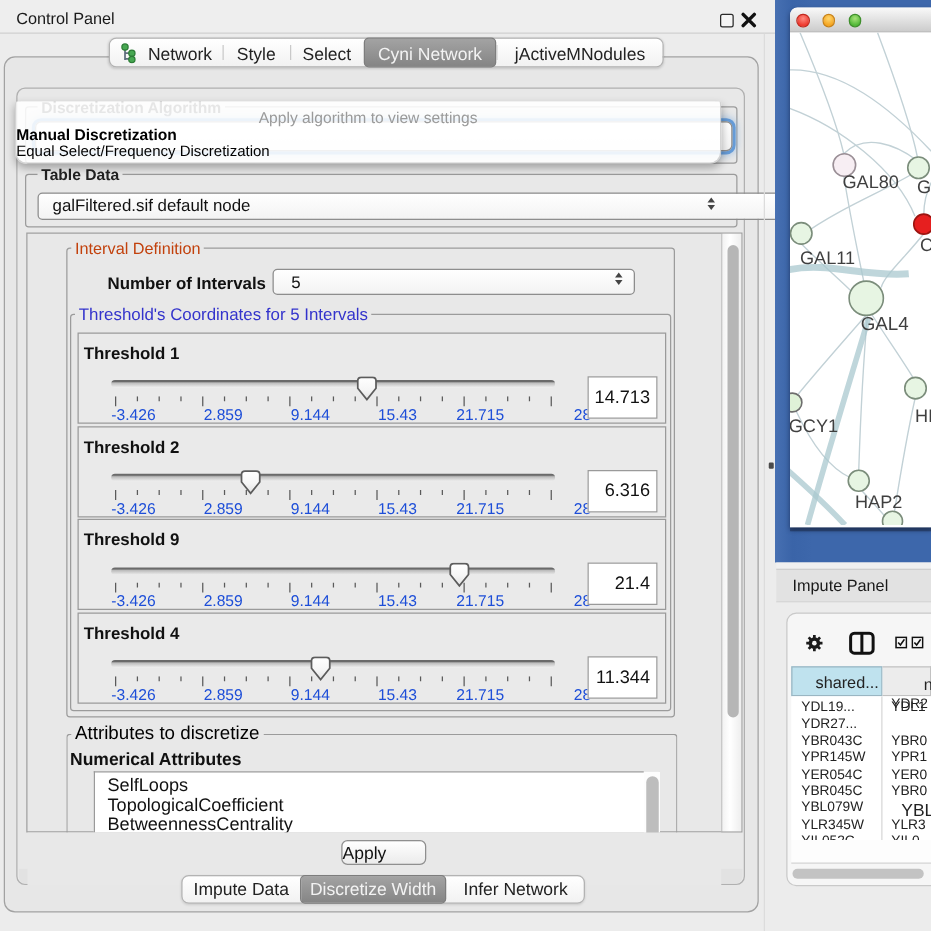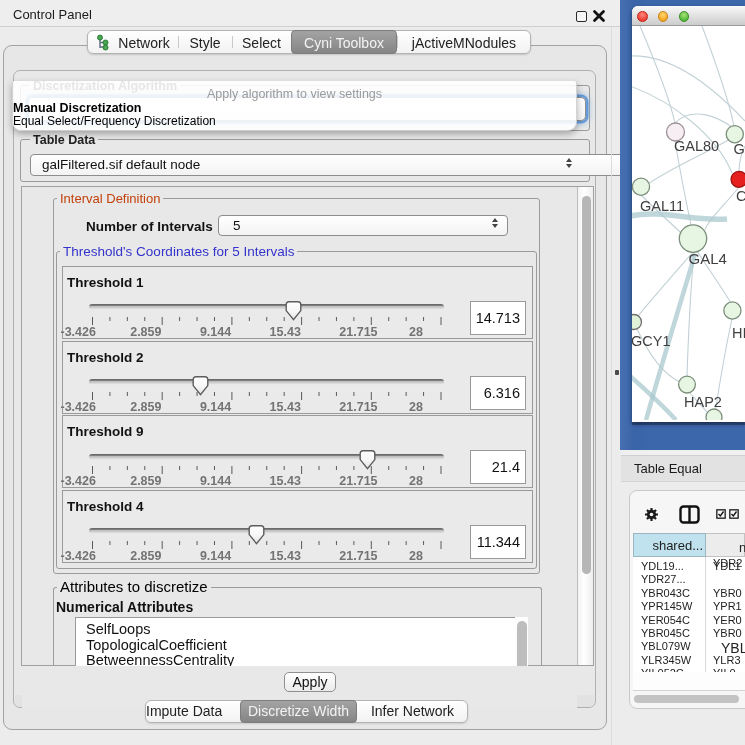--- a/index.html
+++ b/index.html
@@ -7,21 +7,21 @@
 .abs{position:absolute}
 .grp{position:absolute;border:1px solid #9b9b9b;border-radius:3px}
 .gtitle{position:absolute;background:#e8e8e8;padding:0 3px;font-size:13px;line-height:14px;white-space:nowrap}
 .combo{position:absolute;background:linear-gradient(#ffffff,#f3f3f3);border:1px solid #8d8d8d;border-radius:4px;font-size:13.5px;color:#111}
 .arrows{position:absolute;width:7px}
 .arrows .up{width:0;height:0;border-left:3.5px solid transparent;border-right:3.5px solid transparent;border-bottom:4px solid #444;margin-bottom:2px}
 .arrows .dn{width:0;height:0;border-left:3.5px solid transparent;border-right:3.5px solid transparent;border-top:4px solid #444}
 .tbox{position:absolute;border:1px solid #9a9a9a;background:#eaeaea}
 .track{position:absolute;height:6px;border-radius:3px;background:linear-gradient(180deg,#6a6a6a 0%,#6a6a6a 20%,#bdbdbd 40%,#d6d6d6 70%,#efefef 100%)}
 .vbox{position:absolute;width:56px;height:33px;background:#fff;border:1px solid #9a9a9a;font-size:14.5px;color:#111;text-align:right;padding-right:5px;line-height:31px}
-.ticklabel{position:absolute;width:64px;text-align:left;font-size:12.5px;font-weight:bold;color:#737373}
+.ticklabel{position:absolute;width:64px;text-align:right;font-size:12.5px;font-weight:normal;color:#1d4ed8}
 .btitle{position:absolute;font-weight:bold;font-size:13px;color:#111}
 </style></head><body>
 
 <div class="abs" style="left:0;top:0;width:620px;height:27px;background:#eeeeee;border-bottom:1px solid #d0d0d0"></div>
 <div class="abs" style="left:13px;top:7px;font-size:13px;color:#1a1a1a">Control Panel</div>
 <div class="abs" style="left:576px;top:11px;width:11px;height:11px;border:1.7px solid #2a2a2a;border-radius:2px;background:#f5f5f5"></div>
 <svg class="abs" style="left:592px;top:9px" width="14" height="14" viewBox="0 0 14 14">
     <path d="M2.5 2.5 L11.5 11.5 M11.5 2.5 L2.5 11.5" stroke="#111" stroke-width="2.8" stroke-linecap="round"></path>
   </svg>
 <div class="abs" style="left:3px;top:45px;width:604px;height:685px;background:#e7e7e7;border:1px solid #a2a2a2;border-radius:9px"></div>
@@ -34,21 +34,21 @@
 <div class="abs" style="left:397px;top:36px;width:1px;height:12px;background:#c9c9c9"></div>
 <svg class="abs" style="left:95px;top:34px" width="14" height="17" viewBox="0 0 14 17">
 <path d="M5 4 V14 M5 8.5 H10 M5 13 H10" stroke="#5f6e7e" stroke-width="1.4" fill="none"></path>
 <circle cx="5" cy="3.6" r="2.5" fill="#47a852" stroke="#2c7c36" stroke-width="1"></circle>
 <circle cx="10.5" cy="8.5" r="2.5" fill="#47a852" stroke="#2c7c36" stroke-width="1"></circle>
 <circle cx="10.5" cy="13.5" r="2.5" fill="#47a852" stroke="#2c7c36" stroke-width="1"></circle>
   </svg>
 <div class="abs" style="left:110px;top:36px;width:68px;text-align:center;font-size:14px;font-weight:normal;color:#222;line-height:14px">Network</div>
 <div class="abs" style="left:178px;top:36px;width:54px;text-align:center;font-size:14px;font-weight:normal;color:#222;line-height:14px">Style</div>
 <div class="abs" style="left:232px;top:36px;width:59px;text-align:center;font-size:14px;font-weight:normal;color:#222;line-height:14px">Select</div>
-<div class="abs" style="left:291px;top:36px;width:106px;text-align:center;font-size:14px;font-weight:normal;color:#f3f3f3;line-height:14px">Cyni Toolbox</div>
+<div class="abs" style="left:291px;top:36px;width:106px;text-align:center;font-size:14px;font-weight:normal;color:#f3f3f3;line-height:14px">Cyni Network</div>
 <div class="abs" style="left:397px;top:36px;width:134px;text-align:center;font-size:14px;font-weight:normal;color:#222;line-height:14px">jActiveMNodules</div>
 <div class="grp" style="left:20px;top:85px;width:570px;height:46px"></div>
 <div class="gtitle btitle" style="left:30px;top:79px;font-size:12.5px;color:#333">Discretization Algorithm</div>
 <div class="combo" style="left:28px;top:97px;width:558px;height:24px;border-radius:5px;box-shadow:0 0 0 2.5px rgba(96,152,214,.95), 0 0 5px 4px rgba(120,170,225,.45)"></div>
 <div class="grp" style="left:20px;top:139px;width:570px;height:43px"></div>
 <div class="gtitle btitle" style="left:30px;top:133px;font-size:12.5px;color:#222">Table Data</div>
 <div class="combo" style="left:30px;top:154px;width:664px;height:22px;line-height:20px;padding-left:11px">galFiltered.sif default node</div>
 <div class="arrows" style="left:566px;top:158px">
     <div class="up"></div>
     <div class="dn"></div>
@@ -241,24 +241,24 @@
 <div class="vbox" style="left:470px;top:524.5px;height:34px;line-height:32px">11.344</div>
 <div class="grp" style="left:53px;top:587px;width:489px;height:83px;border-bottom:none;border-bottom-left-radius:0;border-bottom-right-radius:0"></div>
 <div class="gtitle" style="left:57px;top:580px;color:#000000;font-size:15px">Attributes to discretize</div>
 <div class="btitle" style="left:56px;top:599px;font-size:14px">Numerical Attributes</div>
 <div class="abs" style="left:75px;top:617px;width:453px;height:49px;background:#fff;border:1px solid #9a9a9a;border-bottom:none;overflow:hidden">
     <div style="padding:4px 0 0 10px;font-size:14.5px;line-height:15.5px;color:#111">SelfLoops<br>TopologicalCoefficient<br>BetweennessCentrality</div>
   </div>
 <div class="abs" style="left:515px;top:617px;width:13px;height:49px;background:#fdfdfd"></div>
 <div class="abs" style="left:517px;top:621px;width:10px;height:60px;background:#bdbdbd;border-radius:5px"></div>
 <div class="abs" style="left:22px;top:666px;width:555px;height:42px;background:#e8e8e8"></div>
-<div class="abs" style="left:284px;top:672px;width:52px;height:20px;background:linear-gradient(#ffffff,#ebebeb);border:1px solid #8f8f8f;border-radius:5px;text-align:center;font-size:14px;line-height:19px;color:#111">Apply</div>
+<div class="abs" style="left:273px;top:672px;width:68px;height:20px;background:linear-gradient(#ffffff,#ebebeb);border:1px solid #8f8f8f;border-radius:5px;font-size:14px;line-height:19px;color:#111">Apply</div>
 <div class="abs" style="left:145px;top:700px;width:323px;height:23px;background:linear-gradient(#ffffff,#f2f2f2);border:1px solid #b3b3b3;border-radius:6px;box-shadow:0 1px 2px rgba(0,0,0,.12)"></div>
 <div class="abs" style="left:240px;top:700px;width:117px;height:23px;background:linear-gradient(#a3a3a3,#858585);border:1px solid #7d7d7d;border-radius:4px"></div>
-<div class="abs" style="left:146px;top:704px;width:94px;font-size:14px;color:#222;line-height:14px">Impute Data</div>
+<div class="abs" style="left:146px;top:704px;width:94px;text-align:center;font-size:14px;color:#222;line-height:14px">Impute Data</div>
 <div class="abs" style="left:240px;top:704px;width:117px;text-align:center;font-size:14px;color:#f3f3f3;line-height:14px">Discretize Width</div>
 <div class="abs" style="left:357px;top:704px;width:111px;text-align:center;font-size:14px;color:#222;line-height:14px">Infer Network</div>
 <div class="abs" style="left:12px;top:80.5px;width:565px;height:50px;background:rgba(255,255,255,.88);border:1px solid rgba(170,170,170,.5);border-top:none;border-radius:2px 2px 9px 9px;box-shadow:0 3px 7px rgba(0,0,0,.3)"></div>
 <div class="abs" style="left:12px;top:86.5px;width:565px;text-align:center;font-size:12.5px;color:#9a9a9a">Apply algorithm to view settings</div>
 <div class="abs" style="left:13px;top:100.5px;font-size:12.5px;font-weight:bold;color:#000">Manual Discretization</div>
 <div class="abs" style="left:13px;top:114px;font-size:12px;color:#000">Equal Select/Frequency Discretization</div>
 <div class="abs" style="left:611px;top:27px;width:1px;height:718px;background:#dcdcdc"></div>
 <div class="abs" style="left:614.5px;top:369.5px;width:4px;height:5px;background:#4a4a4a;border-radius:1px"></div>
 <div class="abs" style="left:620px;top:0;width:125px;height:450px;background:linear-gradient(90deg,#4770b2 0px,#3a64a8 14px,#3d67ab 30px,#3d67ab)"></div>
 <div class="abs" style="left:632px;top:6px;width:113px;height:416px;background:#fff;border-radius:6px 0 0 0;box-shadow:0 2px 4px rgba(0,0,20,.45)"></div>
@@ -308,21 +308,21 @@
 <text x="8" y="185.1">GAL11</text>
 <text x="56.5" y="238.2" font-size="15">GAL4</text>
 <text x="100" y="311.7">HI</text>
 <text x="-1" y="319.5">GCY1</text>
 <text x="52" y="380.8">HAP2</text>
 </g>
 </svg>
 <div class="abs" style="left:632px;top:422px;width:113px;height:2.5px;background:rgba(25,40,70,.5)"></div>
 <div class="abs" style="left:621px;top:450px;width:124px;height:5px;background:#f0f0f0"></div>
 <div class="abs" style="left:621px;top:455px;width:124px;height:27px;background:#e2e2e2;border-top:1px solid #cfcfcf;border-bottom:1px solid #d4d4d4"></div>
-<div class="abs" style="left:634px;top:461px;font-size:13px;color:#1a1a1a">Table Equal</div>
+<div class="abs" style="left:634px;top:461px;font-size:13px;color:#1a1a1a">Impute Panel</div>
 <div class="abs" style="left:621px;top:482px;width:124px;height:263px;background:#ececec"></div>
 <div class="abs" style="left:629px;top:490px;width:130px;height:219px;background:#f6f6f6;border:1px solid #c9c9c9;border-radius:8px"></div>
 <svg class="abs" style="left:644px;top:507px" width="15" height="15" viewBox="0 0 18 18">
 <g fill="#1b1b1b">
       <circle cx="9" cy="9" r="5.6"></circle>
 <g stroke="#1b1b1b" stroke-width="2.6">
 <path d="M9 1.2 V4 M9 14 V16.8 M1.2 9 H4 M14 9 H16.8 M3.5 3.5 L5.5 5.5 M12.5 12.5 L14.5 14.5 M14.5 3.5 L12.5 5.5 M5.5 12.5 L3.5 14.5"></path>
       </g>
 <circle cx="9" cy="9" r="2.2" fill="#f6f6f6"></circle>
     </g>

